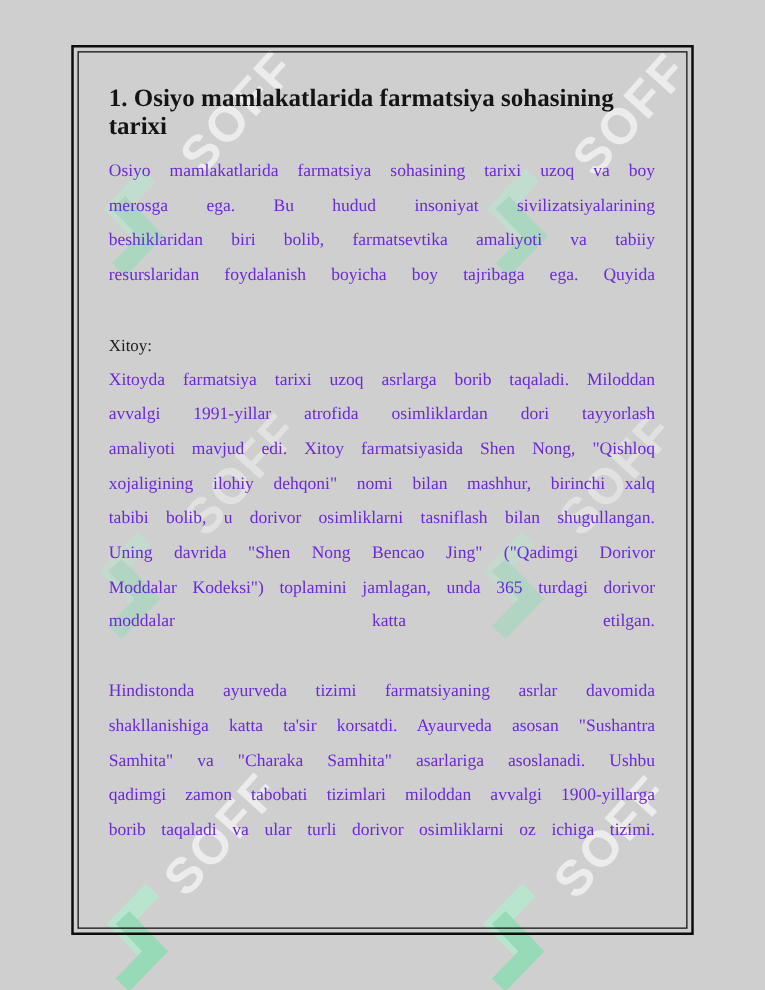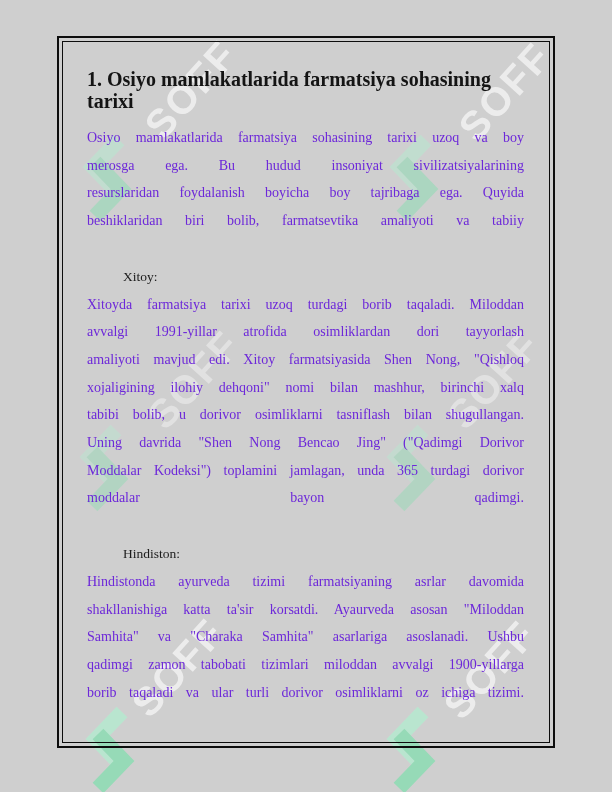--- a/index.html
+++ b/index.html
@@ -71,21 +71,20 @@
     line-height: 22px;
     color: #141414;
   }
   #document-body { margin-top: 12px; }
   .section + .section { margin-top: 28px; }
   .heading-line {
     font-size: 13.5px;
     line-height: 27.7px;
     color: #1c1c1c;
     text-align: left;
-    margin-left: 36px;
   }
   .text-line {
     font-size: 14px;
     line-height: 27.7px;
     color: #6d28d9;
     text-align: justify;
     text-align-last: justify;
   }
 </style>
 </head>
@@ -129,38 +128,37 @@
     </svg>
   </div>
 
   <div class="frame">
     <div class="frame-inner">
       <div class="doc-title">1. Osiyo mamlakatlarida farmatsiya sohasining tarixi</div>
       <div id="document-body">
           <div class="section">
             <div class="text-line">Osiyo mamlakatlarida farmatsiya sohasining tarixi uzoq va boy</div>
             <div class="text-line">merosga ega. Bu hudud insoniyat sivilizatsiyalarining</div>
+            <div class="text-line">beshiklaridan biri bolib, farmatsevtika amaliyoti va tabiiy</div>
             <div class="text-line">resurslaridan foydalanish boyicha boy tajribaga ega. Quyida</div>
-            <div class="text-line">beshiklaridan biri bolib, farmatsevtika amaliyoti va tabiiy</div>
           </div>
           <div class="section">
             <div class="heading-line">Xitoy:</div>
-            <div class="text-line">Xitoyda farmatsiya tarixi uzoq turdagi borib taqaladi. Miloddan</div>
+            <div class="text-line">Xitoyda farmatsiya tarixi uzoq asrlarga borib taqaladi. Miloddan</div>
             <div class="text-line">avvalgi 1991-yillar atrofida osimliklardan dori tayyorlash</div>
             <div class="text-line">amaliyoti mavjud edi. Xitoy farmatsiyasida Shen Nong, "Qishloq</div>
             <div class="text-line">xojaligining ilohiy dehqoni" nomi bilan mashhur, birinchi xalq</div>
             <div class="text-line">tabibi bolib, u dorivor osimliklarni tasniflash bilan shugullangan.</div>
             <div class="text-line">Uning davrida "Shen Nong Bencao Jing" ("Qadimgi Dorivor</div>
             <div class="text-line">Moddalar Kodeksi") toplamini jamlagan, unda 365 turdagi dorivor</div>
-            <div class="text-line">moddalar bayon qadimgi.</div>
+            <div class="text-line">moddalar katta etilgan.</div>
           </div>
           <div class="section">
-            <div class="heading-line">Hindiston:</div>
             <div class="text-line">Hindistonda ayurveda tizimi farmatsiyaning asrlar davomida</div>
-            <div class="text-line">shakllanishiga katta ta'sir korsatdi. Ayaurveda asosan "Miloddan</div>
+            <div class="text-line">shakllanishiga katta ta'sir korsatdi. Ayaurveda asosan "Sushantra</div>
             <div class="text-line">Samhita" va "Charaka Samhita" asarlariga asoslanadi. Ushbu</div>
             <div class="text-line">qadimgi zamon tabobati tizimlari miloddan avvalgi 1900-yillarga</div>
             <div class="text-line">borib taqaladi va ular turli dorivor osimliklarni oz ichiga tizimi.</div>
           </div>
         </div>
     </div>
   </div>
 
 </div>
 

